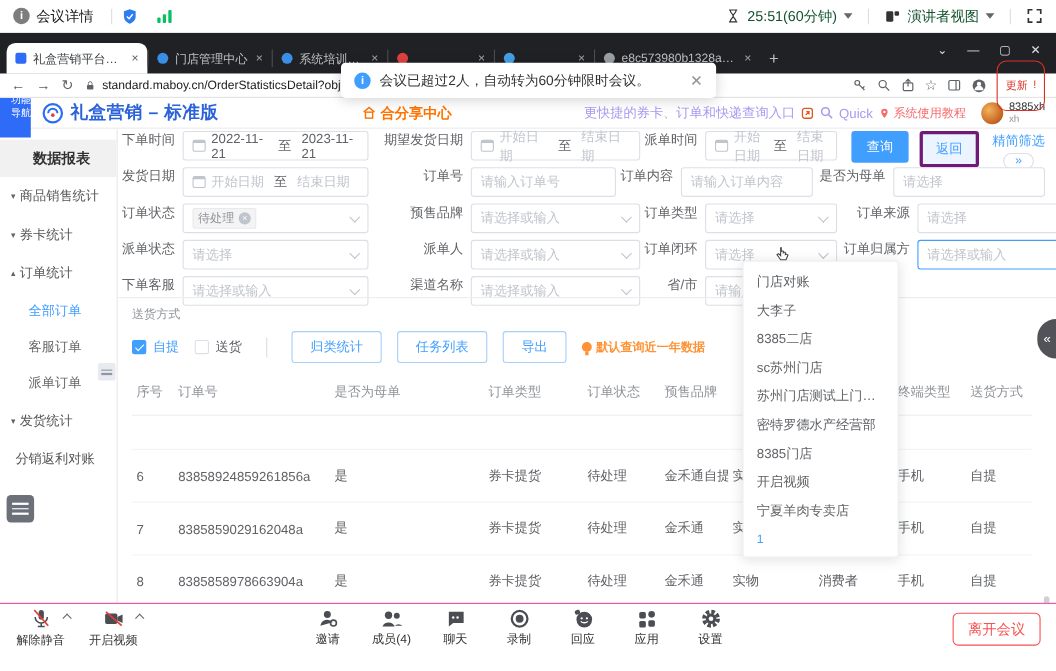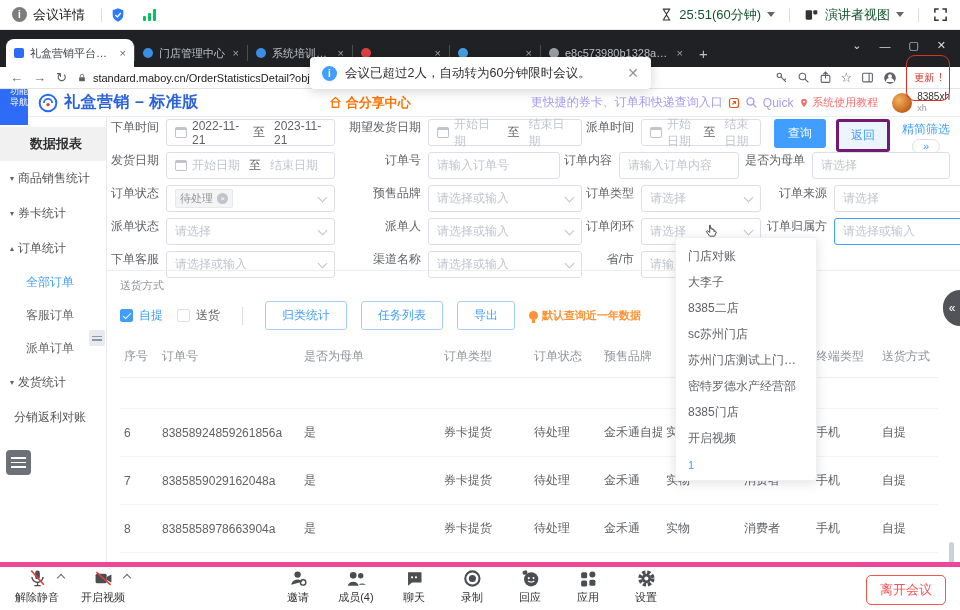--- a/index.html
+++ b/index.html
@@ -114,21 +114,21 @@
   .float-list { position:absolute; left:6px; top:450px; width:25px; height:25px; background:rgba(92,97,105,.9); border-radius:4px; display:flex; flex-direction:column; justify-content:center; gap:3px; padding:0 5px; z-index:45; }
   .float-list i { height:1.6px; background:#fff; display:block; }
 
   .sogou { position:absolute; left:856px; top:562px; width:90px; height:19px; background:#fff; border:1px solid #e2e2e2; border-radius:3px; display:flex; align-items:center; gap:3px; padding:0 4px; z-index:46; box-shadow:0 1px 3px rgba(0,0,0,.15); }
   .sogou .s { color:#ff7300; font-weight:bold; font-size:13px; font-style:italic; }
   .sogou .g { color:#3f6fd1; font-size:9px; }
 
   .scrollthumb { position:absolute; right:6px; top:425px; width:5px; height:48px; background:#cdd0d6; border-radius:3px; z-index:44; }
 
   
-  .meettb { position:absolute; bottom:4px; left:0; width:960px; height:44px; background:#fff; border-top:5px solid #ec4899; display:flex; align-items:center; z-index:60; }
+  .meettb { position:absolute; bottom:18px; left:0; width:960px; height:44px; background:#fff; border-top:1px solid #ec4899; display:flex; align-items:center; z-index:60; }
   .mtb-item { display:flex; flex-direction:column; align-items:center; gap:1px; font-size:11px; color:#333; position:relative; width:58px; flex:none; }
   .mtb-item .caret { position:absolute; right:2px; top:6px; width:6px; height:6px; border-left:1.4px solid #666; border-top:1.4px solid #666; transform:rotate(45deg); }
   .mtb-left { display:flex; margin-left:8px; gap:8px; }
   .mtb-center { display:flex; gap:0px; position:absolute; left:50%; transform:translateX(-52%); }
   .leave-btn { position:absolute; right:14px; top:8px; border:1px solid #fa5151; color:#fa5151; background:#fff; font-size:13px; border-radius:5px; padding:5px 13px; }
   .icwrap { height:20px; display:flex; align-items:center; justify-content:center; }
   .sharebox { width:20px; height:20px; background:#07c160; border-radius:4px; display:flex; align-items:center; justify-content:center; }
 </style>
 </head>
 <body>
@@ -564,20 +564,21 @@
 
 <div class="dropdown">
   <div class="opt">门店对账</div>
   <div class="opt">大李子</div>
   <div class="opt">8385二店</div>
   <div class="opt">sc苏州门店</div>
   <div class="opt">苏州门店测试上门自提</div>
   <div class="opt">密特罗德水产经营部</div>
   <div class="opt">8385门店</div>
   <div class="opt">开启视频</div>
+  <div class="opt">宁夏羊肉专卖店</div>
   <div class="dd-page">1</div>
 </div>
 
 <svg class="hand" width="15" height="17" viewBox="0 0 24 28">
   <path d="M9 2v12l-3-3-2.5 1.5L9 20h8l3-7-2-1.5-2 1V9l-2-.5-1 1V7l-2-.5-1 1V2z" fill="#fff" stroke="#444" stroke-width="1.6"></path>
 </svg>
 
 <div class="edge-handle">«</div>
 
 <div class="float-list">

